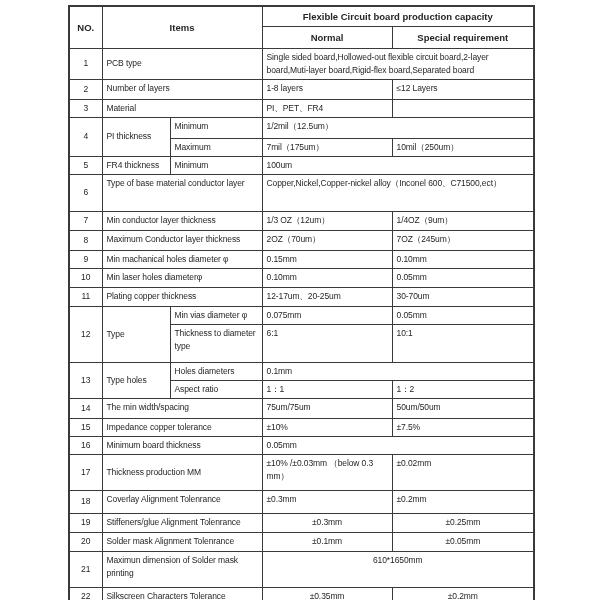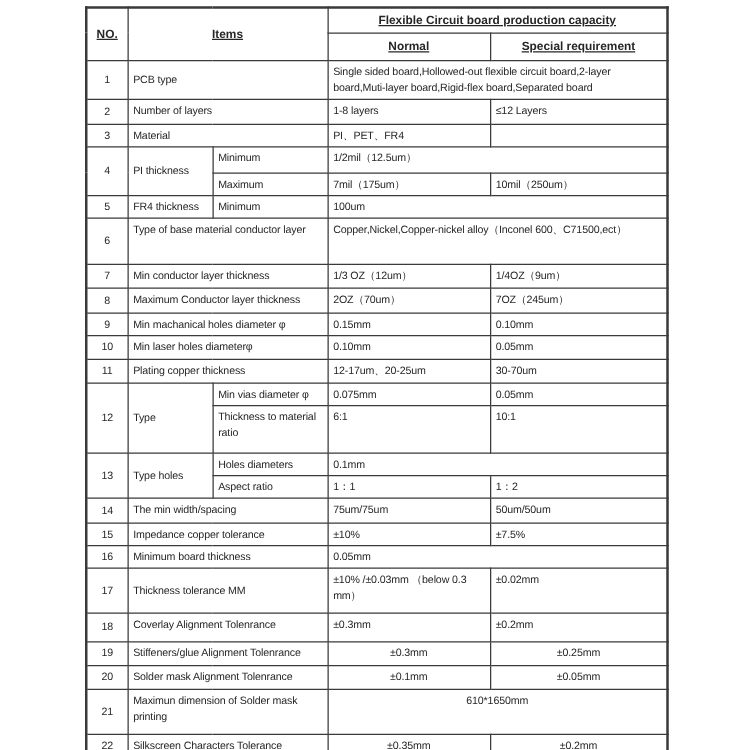--- a/index.html
+++ b/index.html
@@ -16,21 +16,21 @@
   table.spec, table.spec td, table.spec th { border: 1px solid #3a3a3a; }
   table.spec { border-width: 2px; }
   td, th {
     padding: 2px 4px;
     font-size: 8.5px; line-height: 13px; letter-spacing: -0.1px;
     vertical-align: top; text-align: left; font-weight: normal;
     overflow: hidden; word-wrap: break-word;
   }
   th {
     font-weight: bold; text-align: center; vertical-align: middle;
-    font-size: 9.5px; letter-spacing: 0; text-decoration: underline;
+    font-size: 9.5px; letter-spacing: 0;
   }
   td.no  { text-align: center; vertical-align: middle; }
   td.vm  { vertical-align: middle; margin-top: 11px; }
   td.ctr { text-align: center; }
 </style>
 </head>
 <body>
 
 <div class="sheet">
   <table class="spec">
@@ -134,21 +134,21 @@
     </tr>
 
     <tr style="height:15px">
       <td class="no" rowspan="2">12</td>
       <td class="vm" rowspan="2">Type</td>
       <td>Min vias diameter φ</td>
       <td>0.075mm</td>
       <td>0.05mm</td>
     </tr>
     <tr style="height:38px">
-      <td>Thickness to material ratio</td>
+      <td>Thickness to diameter type</td>
       <td>6:1</td>
       <td>10:1</td>
     </tr>
 
     <tr style="height:18px">
       <td class="no" rowspan="2">13</td>
       <td class="vm" rowspan="2">Type holes</td>
       <td>Holes diameters</td>
       <td colspan="2">0.1mm</td>
     </tr>
@@ -173,21 +173,21 @@
     </tr>
 
     <tr style="height:16px">
       <td class="no">16</td>
       <td colspan="2">Minimum board thickness</td>
       <td colspan="2">0.05mm</td>
     </tr>
 
     <tr style="height:36px">
       <td class="no">17</td>
-      <td colspan="2" class="vm">Thickness tolerance MM</td>
+      <td colspan="2" class="vm">Thickness production MM</td>
       <td>±10% /±0.03mm （below 0.3 mm）</td>
       <td>±0.02mm</td>
     </tr>
 
     <tr style="height:23px">
       <td class="no">18</td>
       <td colspan="2">Coverlay Alignment Tolenrance</td>
       <td>±0.3mm</td>
       <td>±0.2mm</td>
     </tr>

